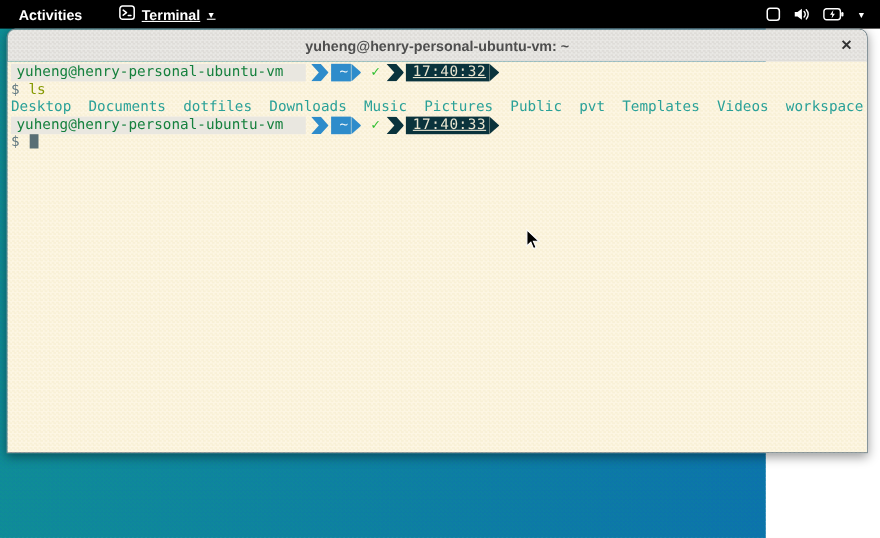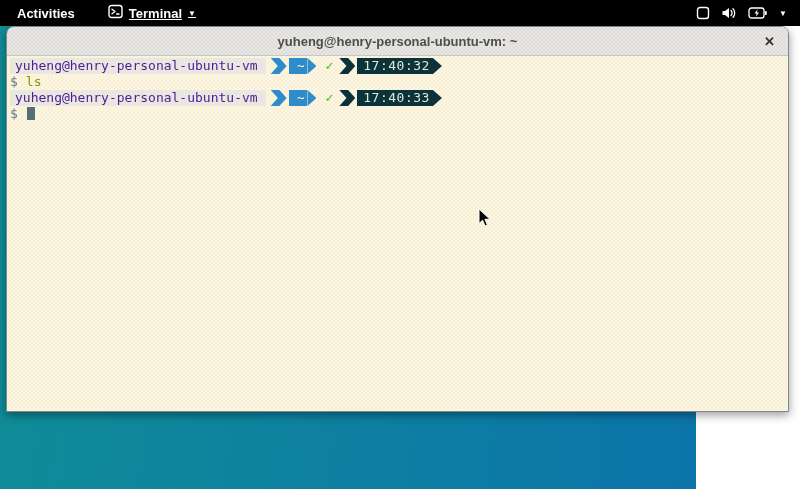--- a/index.html
+++ b/index.html
@@ -62,33 +62,33 @@
     background-size:4px 4px;
     font-family:"DejaVu Sans Mono", monospace;
     font-size:13px; color:#586e75;
     padding:2px 0 0 3px;
     overflow:hidden;
   }
   .line { height:16px; line-height:16px; white-space:pre; }
   .prompt-line { display:flex; align-items:center; }
 
   
-  .seg-user { background:#e9e7e0; color:#4c1d95; padding:0 8px 0 5px; height:16px; }
+  .seg-user { background:#e9e7e0; color:#15803d; padding:0 20px 0 5px; height:16px; }
   .pl-chevron-blue {
     width:16px; height:16px; background:#2e8ccb; margin-left:5px; flex:0 0 16px;
     clip-path:polygon(0 0, 55% 0, 100% 50%, 55% 100%, 0 100%, 45% 50%);
   }
   .seg-dir { background:#2e8ccb; color:#eef4f7; padding:0 3px 0 8px; height:16px; margin-left:2px; }
   .tip-blue { width:9px; height:16px; background:#2e8ccb; clip-path:polygon(0 0, 100% 50%, 0 100%); flex:0 0 9px; }
   .check { color:#2fbe2f; font-weight:700; margin:0 6px 0 9px; }
   .pl-chevron-dark {
     width:16px; height:16px; background:#0a333c; flex:0 0 16px;
     clip-path:polygon(0 0, 55% 0, 100% 50%, 55% 100%, 0 100%, 45% 50%);
   }
-  .seg-time { background:#0a333c; color:#e9e5d1; padding:0 3px 0 6px; height:16px; margin-left:2px; letter-spacing:.5px; }
+  .seg-time { background:#0a333c; color:#e9e5d1; padding:0 3px 0 6px; height:16px; margin-left:2px; letter-spacing:.5px;text-decoration:underline; }
   .tip-dark { width:9px; height:16px; background:#0a333c; clip-path:polygon(0 0, 100% 50%, 0 100%); flex:0 0 9px; }
 
   .dollar { color:#657b83; }
   .cmd { color:#859900; margin-left:8px; }
   .dirs { color:#2aa198; }
   .cursor-block {
     display:inline-block; width:8px; height:13px; background:#586e75;
     vertical-align:middle; margin-left:9px; transform:translateY(-1px);
   }
 
@@ -154,20 +154,21 @@
         <span class="seg-dir">~</span>
         <span class="tip-blue"></span>
         <span class="check">✓</span>
         <span class="pl-chevron-dark"></span>
         <span class="seg-time">17:40:32</span>
         <span class="tip-dark"></span>
       </div>
 
       <div class="line"><span class="dollar">$</span><span class="cmd">ls</span></div>
 
+      <div class="line dirs">Desktop  Documents  dotfiles  Downloads  Music  Pictures  Public  pvt  Templates  Videos  workspace</div>
 
       <div class="line prompt-line">
         <span class="seg-user">yuheng@henry-personal-ubuntu-vm</span>
         <span class="pl-chevron-blue"></span>
         <span class="seg-dir">~</span>
         <span class="tip-blue"></span>
         <span class="check">✓</span>
         <span class="pl-chevron-dark"></span>
         <span class="seg-time">17:40:33</span>
         <span class="tip-dark"></span>

